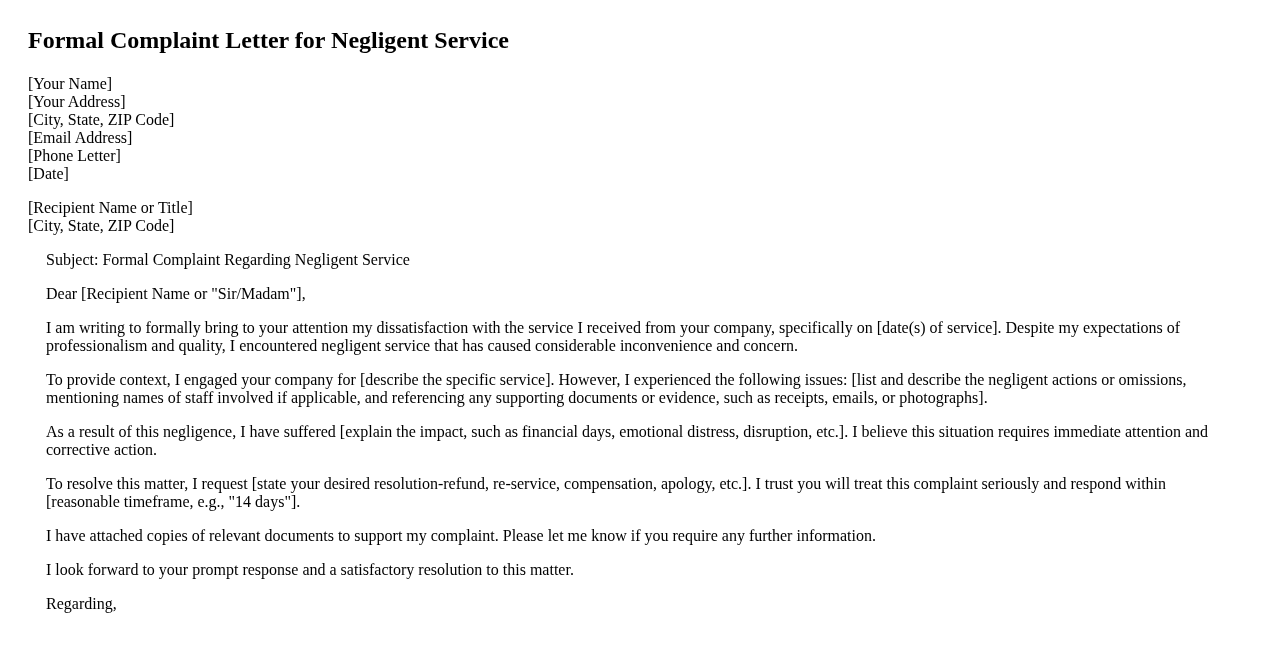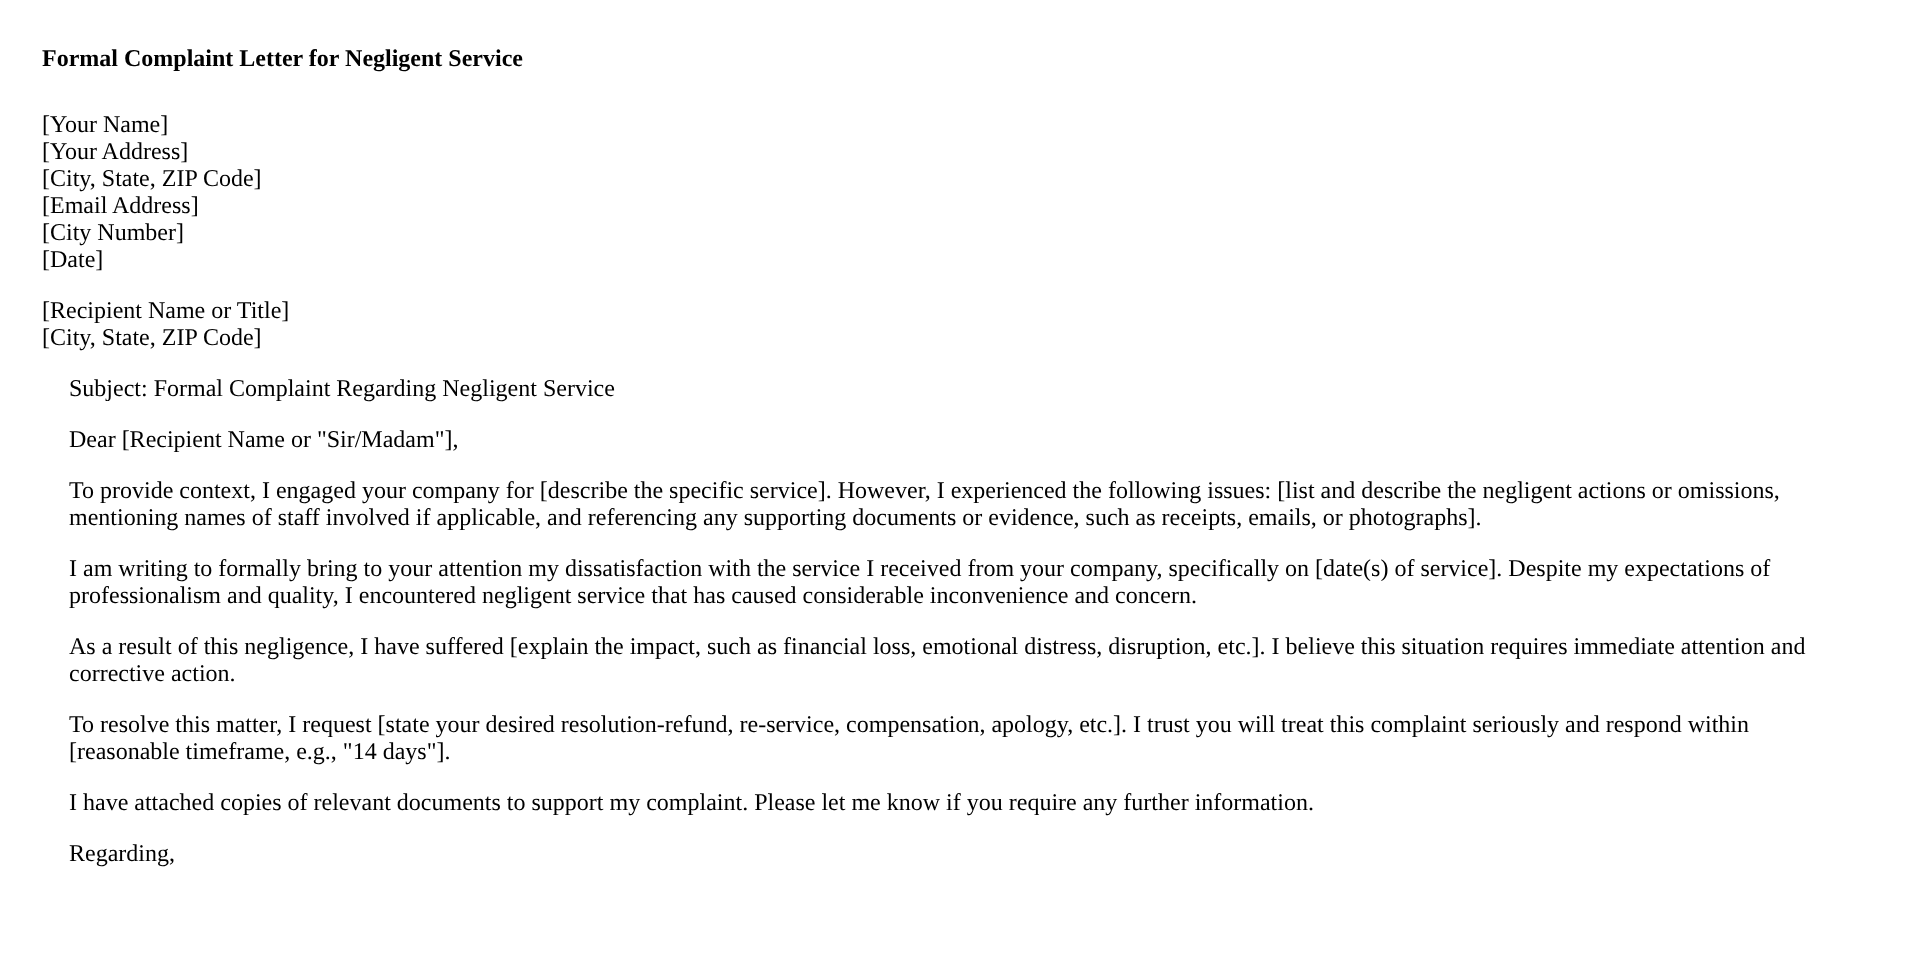--- a/index.html
+++ b/index.html
@@ -12,21 +12,21 @@
     width: 1278px;
     height: 650px;
     box-sizing: border-box;
     padding: 27px 29px 0 28px;
     background: #ffffff;
     color: #000000;
     font-family: "Liberation Serif", "DejaVu Serif", serif;
     font-size: 16px;
   }
   h1.letter-heading {
-    font-size: 16px;
+    font-size: 24px;
     font-weight: bold;
     line-height: 26px;
     margin: 0 0 22px 0;
     color: #000000;
   }
   .block {
     margin: 16px 0;
   }
   .block .line {
     line-height: 18px;
@@ -41,39 +41,40 @@
 
 <div class="page">
 
   <h1 class="letter-heading">Formal Complaint Letter for Negligent Service</h1>
 
   <div class="block">
     <div class="line">[Your Name]</div>
     <div class="line">[Your Address]</div>
     <div class="line">[City, State, ZIP Code]</div>
     <div class="line">[Email Address]</div>
-    <div class="line">[City Number]</div>
+    <div class="line">[Phone Letter]</div>
     <div class="line">[Date]</div>
   </div>
 
   <div class="block">
     <div class="line">[Recipient Name or Title]</div>
     <div class="line">[City, State, ZIP Code]</div>
   </div>
 
   <p class="para">Subject: Formal Complaint Regarding Negligent Service</p>
 
   <p class="para">Dear [Recipient Name or "Sir/Madam"],</p>
 
+  <p class="para">I am writing to formally bring to your attention my dissatisfaction with the service I received from your company, specifically on [date(s) of service]. Despite my expectations of professionalism and quality, I encountered negligent service that has caused considerable inconvenience and concern.</p>
+
   <p class="para">To provide context, I engaged your company for [describe the specific service]. However, I experienced the following issues: [list and describe the negligent actions or omissions, mentioning names of staff involved if applicable, and referencing any supporting documents or evidence, such as receipts, emails, or photographs].</p>
 
-  <p class="para">I am writing to formally bring to your attention my dissatisfaction with the service I received from your company, specifically on [date(s) of service]. Despite my expectations of professionalism and quality, I encountered negligent service that has caused considerable inconvenience and concern.</p>
-
-  <p class="para">As a result of this negligence, I have suffered [explain the impact, such as financial loss, emotional distress, disruption, etc.]. I believe this situation requires immediate attention and corrective action.</p>
+  <p class="para">As a result of this negligence, I have suffered [explain the impact, such as financial days, emotional distress, disruption, etc.]. I believe this situation requires immediate attention and corrective action.</p>
 
   <p class="para">To resolve this matter, I request [state your desired resolution-refund, re-service, compensation, apology, etc.]. I trust you will treat this complaint seriously and respond within [reasonable timeframe, e.g., "14 days"].</p>
 
   <p class="para">I have attached copies of relevant documents to support my complaint. Please let me know if you require any further information.</p>
 
+  <p class="para">I look forward to your prompt response and a satisfactory resolution to this matter.</p>
 
   <p class="para">Regarding,</p>
 
 </div>
 
 </body></html>

